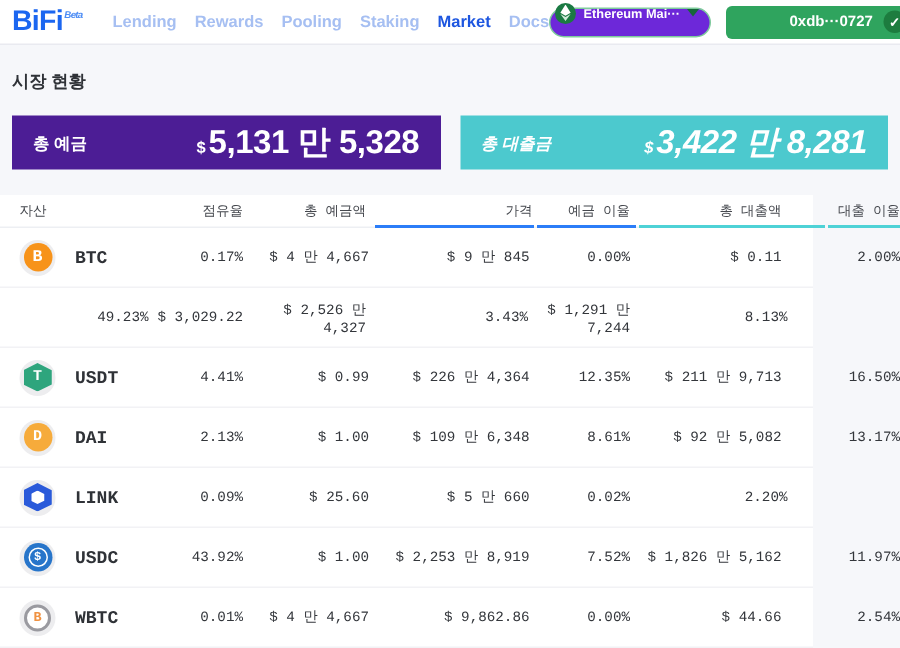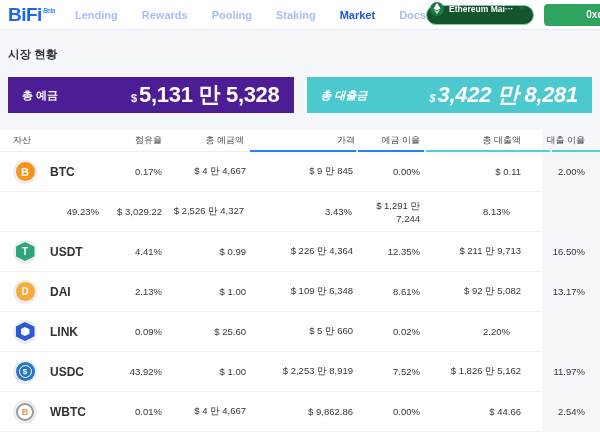--- a/index.html
+++ b/index.html
@@ -4,24 +4,24 @@
 <style>
   * { margin:0; padding:0; box-sizing:border-box; }
   html,body { width:600px; height:432px; overflow:hidden; }
   body { font-family:"Liberation Sans", sans-serif; background:#f6f7fa; color:#33363d; }
 
   
   .topbar { height:30px; background:#ffffff; border-bottom:1px solid #e9eaf0;
             display:flex; align-items:center; padding:0 8px; }
   .logo { font-size:19px; font-weight:bold; color:#1b66f0; letter-spacing:-0.5px; cursor:pointer; }
   .logo sup { font-size:6.5px; font-style:italic; color:#4d8df5; font-weight:bold; margin-left:1px; }
-  .nav { display:flex; gap:24px; margin-left:20px; }
+  .nav { display:flex; gap:12px; margin-left:20px; }
   .nav-item { font-size:11px; font-weight:bold; color:#a6bff2; cursor:pointer; }
   .nav-item.active { color:#1d56e0; }
-  .net-pill { margin-left:auto; height:20px; background:#14532d; border:1px solid #7ecb9c;
+  .net-pill { margin-left:auto; height:20px; background:#6d28d9; border:1px solid #7ecb9c;
               border-radius:11px; display:flex; align-items:center; padding:0 7px 12px 3px; gap:5px; cursor:pointer; }
   .net-ico { width:14px; height:14px; border-radius:50%; background:#1b7a43;
              display:flex; align-items:center; justify-content:center; }
   .net-label { color:#ffffff; font-size:8.5px; font-weight:bold; white-space:nowrap; }
   .caret { width:0; height:0; border-left:4px solid transparent; border-right:4px solid transparent;
            border-top:5px solid #16663a; }
   .wallet { margin-left:10px; height:22px; background:#2fa45e; border-radius:4px;
             display:flex; align-items:center; padding:0 4px 0 9px; gap:7px; cursor:pointer; }
   .wallet-label { color:#ffffff; font-size:10px; font-weight:bold; white-space:nowrap;margin-left:33px; }
   .check { width:15px; height:15px; border-radius:50%; background:#1d7c3f; color:#ffffff;
@@ -35,28 +35,28 @@
   .card { flex:1; height:36px; display:flex; align-items:center; justify-content:space-between;
           padding:0 14px; color:#ffffff; }
   .card.blue { background:#4c1d95; }
   .card.teal { background:#4cc9ce;font-style:italic; }
   .card-label { font-size:11px; font-weight:bold; }
   .card-value { font-weight:bold; display:flex; align-items:baseline; gap:2px; }
   .card-cur { font-size:11px; font-weight:bold; }
   .card-num { font-size:22px; font-weight:bold; letter-spacing:-0.3px; }
 
   
-  .market-table { margin-top:17px; background:#ffffff; width:542px; }
+  .market-table { margin-top:17px; background:#ffffff; width:542px;font-family:Liberation Mono, monospace; }
   .grid { display:grid; grid-template-columns:100px 63px 84px 109px 68px 101px 75px; align-items:center; }
   .thead { height:22px; position:relative; border-bottom:1px solid #edeff3; }
   .th { font-size:9px; color:#45484e; text-align:right; }
   .th.asset { text-align:left; padding-left:13px; }
   .c-share { padding-right:1px; } .c-price { padding-right:1px; }
   .c-dep { padding-right:3px; }  .c-deprate { padding-right:4px; }
-  .c-loan { padding-right:4px; } .c-loanrate { padding-right:15px; }
+  .c-loan { padding-right:4px; } .c-loanrate { padding-right:0; }
   .u-seg { position:absolute; bottom:-1px; height:2px; }
   .u-blue { background:#2b7df8; }
   .u-teal { background:#4ed2d6; }
   .u1 { left:250px; width:106px; } .u2 { left:358px; width:66px; }
   .u3 { left:426px; width:124px; } .u4 { left:552px; width:48px; }
   .tr { height:40px; border-bottom:1px solid #f2f2f5; cursor:pointer; background:#ffffff; }
   .td { font-size:9.5px; color:#33363b; text-align:right; }
   .td.asset { text-align:left; padding-left:13px; display:flex; align-items:center; gap:13px; }
   .sym { font-size:12px; font-weight:bold; color:#2f3237;text-align:right; }
 

